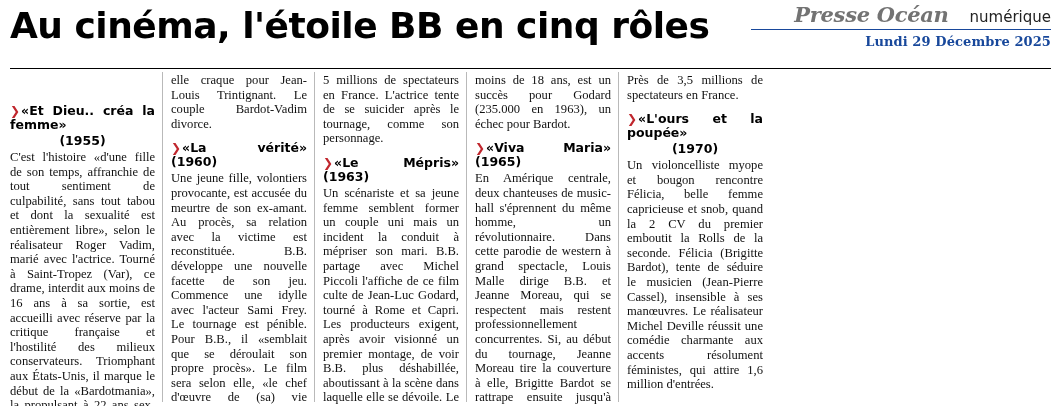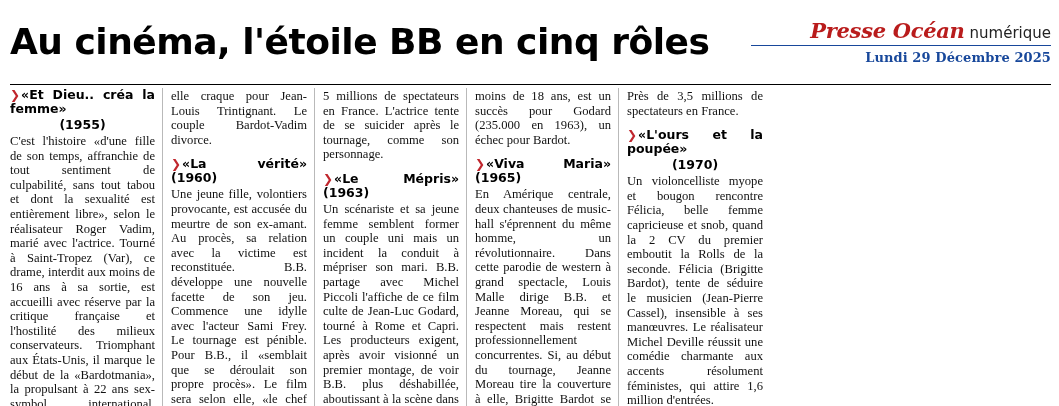--- a/index.html
+++ b/index.html
@@ -12,21 +12,21 @@
     background: #ffffff;
     font-family: "Liberation Serif", serif;
     color: #111111;
     overflow: hidden;
   }
   .page {
     position: relative;
     width: 1059px;
     height: 406px;
     box-sizing: border-box;
-    padding: 20px 8px 0 10px;
+    padding: 4px 8px 0 10px;
   }
   
   .masthead {
     position: relative;
     height: 62px;
   }
   .headline {
     font-family: "DejaVu Sans", sans-serif;
     font-weight: bold;
     font-size: 36px;
@@ -46,28 +46,28 @@
   }
   .brand-top {
     white-space: nowrap;
     line-height: 22px;
   }
   .brand-name {
     font-family: "DejaVu Serif", serif;
     font-weight: bold;
     font-style: italic;
     font-size: 21px;
-    color: #b91c1c;
+    color: #737373;
     letter-spacing: -0.3px;
   }
   .brand-sub {
     font-family: "DejaVu Sans", sans-serif;
     font-size: 15px;
     color: #222222;
-    margin-left: 5px;
+    margin-left: 21px;
   }
   .brand-date {
     font-family: "DejaVu Serif", serif;
     font-weight: bold;
     font-size: 13px;
     color: #18489b;
     margin-top: 4px;
     letter-spacing: 0.1px;
     white-space: nowrap;
   }
@@ -90,21 +90,21 @@
   .col {
     width: 14.28%;
     box-sizing: border-box;
     padding: 0 7px 0 0;
     position: relative;
   }
   .col + .col {
     padding-left: 8px;
     border-left: 1px solid #b9b9b9;
   }
-  .col:nth-child(1) { width: 152px; }
+  .col:nth-child(1) { width: 152px; margin-top: 32px; }
   .col:nth-child(2) { width: 152px; }
   .col:nth-child(3) { width: 152px; }
   .col:nth-child(4) { width: 152px; }
   .col:nth-child(5) { width: 152px; }
   .col:nth-child(6) { width: 152px; }
   .col:nth-child(7) { width: 150px; border-left: none; padding-left: 8px;}
   .subhead {
     font-family: "DejaVu Sans", sans-serif;
     font-weight: bold;
     font-size: 12.5px;

